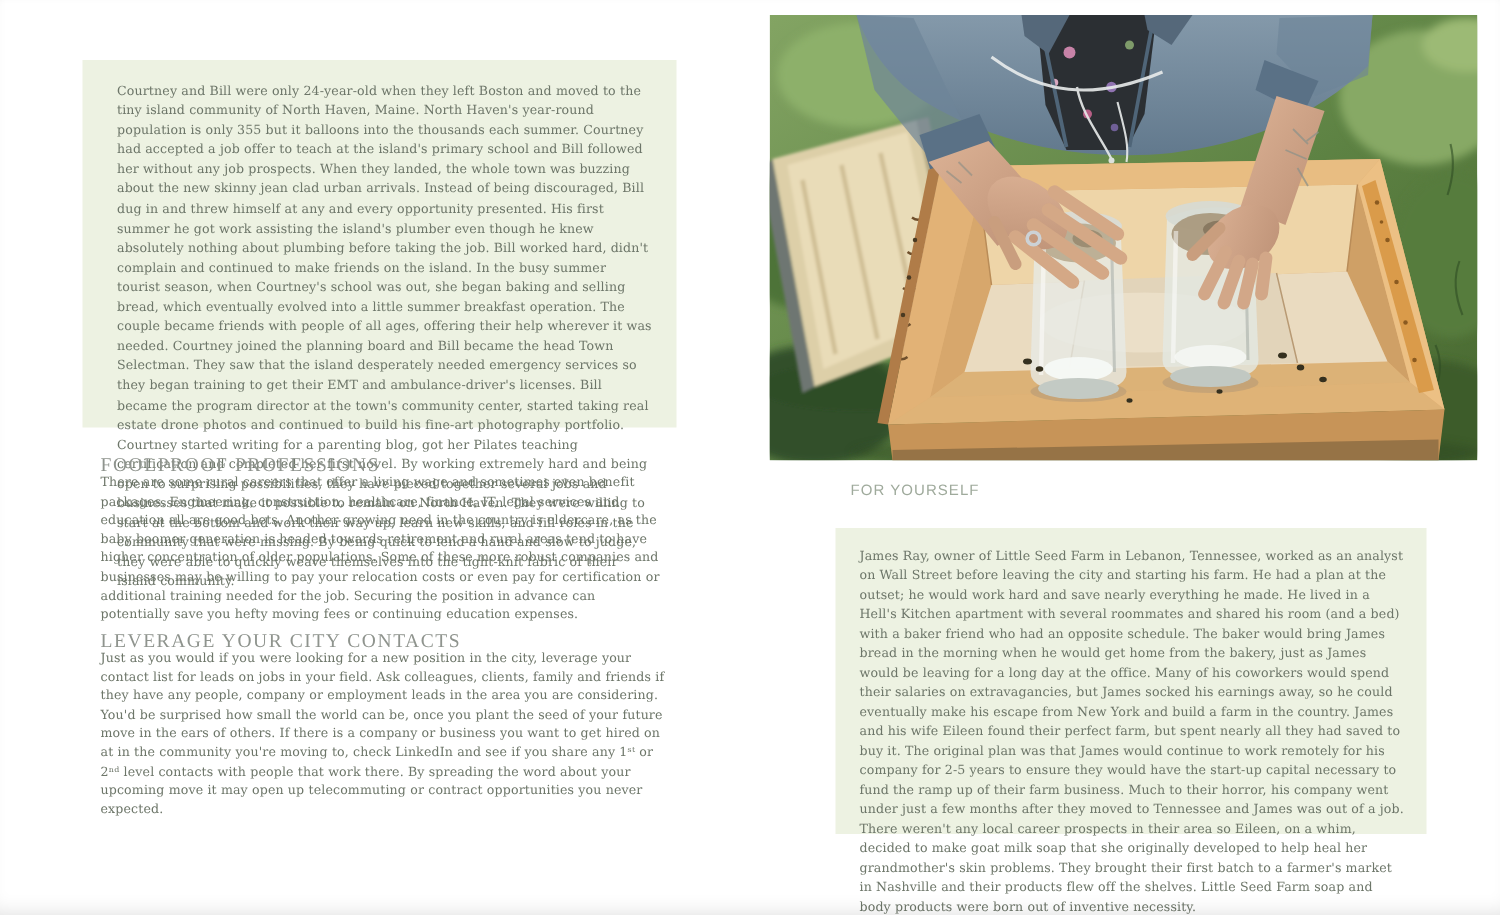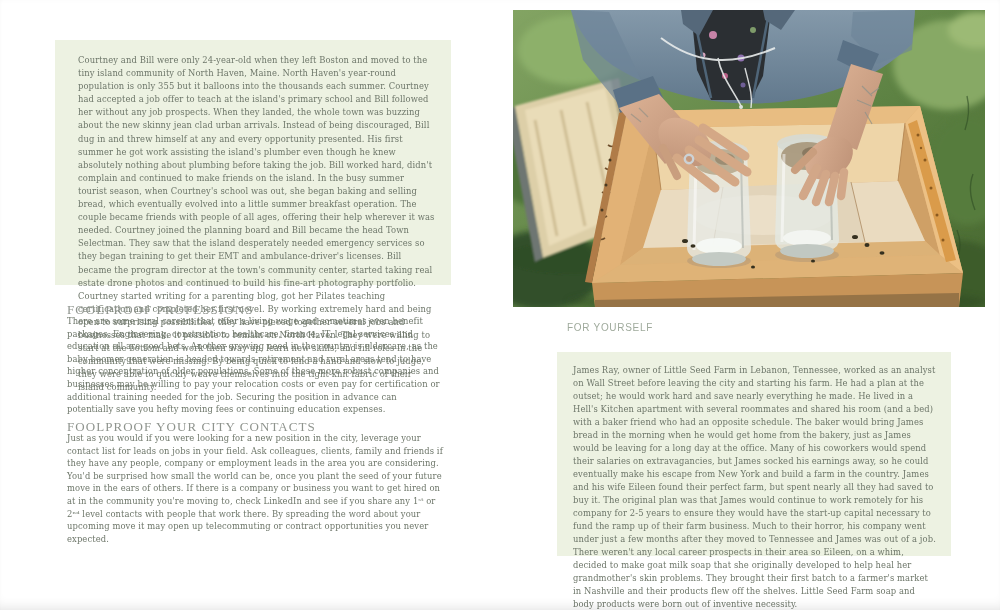--- a/index.html
+++ b/index.html
@@ -55,21 +55,21 @@
 
 <div class="spread">
 
   <div class="callout left">
     <span>Courtney and Bill were only 24-year-old when they left Boston and moved to the tiny island community of North Haven, Maine. North Haven's year-round population is only 355 but it balloons into the thousands each summer. Courtney had accepted a job offer to teach at the island's primary school and Bill followed her without any job prospects. When they landed, the whole town was buzzing about the new skinny jean clad urban arrivals. Instead of being discouraged, Bill dug in and threw himself at any and every opportunity presented. His first summer he got work assisting the island's plumber even though he knew absolutely nothing about plumbing before taking the job. Bill worked hard, didn't complain and continued to make friends on the island. In the busy summer tourist season, when Courtney's school was out, she began baking and selling bread, which eventually evolved into a little summer breakfast operation. The couple became friends with people of all ages, offering their help wherever it was needed. Courtney joined the planning board and Bill became the head Town Selectman. They saw that the island desperately needed emergency services so they began training to get their EMT and ambulance-driver's licenses. Bill became the program director at the town's community center, started taking real estate drone photos and continued to build his fine-art photography portfolio. Courtney started writing for a parenting blog, got her Pilates teaching certification and completed her first novel. By working extremely hard and being open to surprising possibilities, they have pieced together several jobs and businesses that make it possible to remain on North Haven. They were willing to start at the bottom and work their way up, learn new skills, and fill roles in the community that were missing. By being quick to lend a hand and slow to judge, they were able to quickly weave themselves into the tight-knit fabric of their island community.</span>
   </div>
 
   <div class="section-heading" style="left:67px; top:302px;">FOOLPROOF PROFESSIONS</div>
   <div class="section-body" style="left:67px; top:315px;">There are some rural careers that offer a living wage and sometimes even benefit packages. Engineering, construction, healthcare, finance, IT, legal services and education all are good bets. Another growing need in the country is eldercare, as the baby boomer generation is headed towards retirement and rural areas tend to have higher concentration of older populations. Some of these more robust companies and businesses may be willing to pay your relocation costs or even pay for certification or additional training needed for the job. Securing the position in advance can potentially save you hefty moving fees or continuing education expenses.</div>
 
-  <div class="section-heading" style="left:67px; top:419px;">FOOLPROOF YOUR CITY CONTACTS</div>
+  <div class="section-heading" style="left:67px; top:419px;">LEVERAGE YOUR CITY CONTACTS</div>
   <div class="section-body" style="left:67px; top:432px;">Just as you would if you were looking for a new position in the city, leverage your contact list for leads on jobs in your field. Ask colleagues, clients, family and friends if they have any people, company or employment leads in the area you are considering. You'd be surprised how small the world can be, once you plant the seed of your future move in the ears of others. If there is a company or business you want to get hired on at in the community you're moving to, check LinkedIn and see if you share any 1ˢᵗ or 2ⁿᵈ level contacts with people that work there. By spreading the word about your upcoming move it may open up telecommuting or contract opportunities you never expected.</div>
 
   <div class="footer left">
     <span>68</span>
     <span>/</span>
     <span style="display:flex; gap:4px; align-items:baseline;">
       <span>DITCH THE CITY</span>
       <span class="script-and">and</span>
       <span>GO COUNTRY</span>
     </span>

